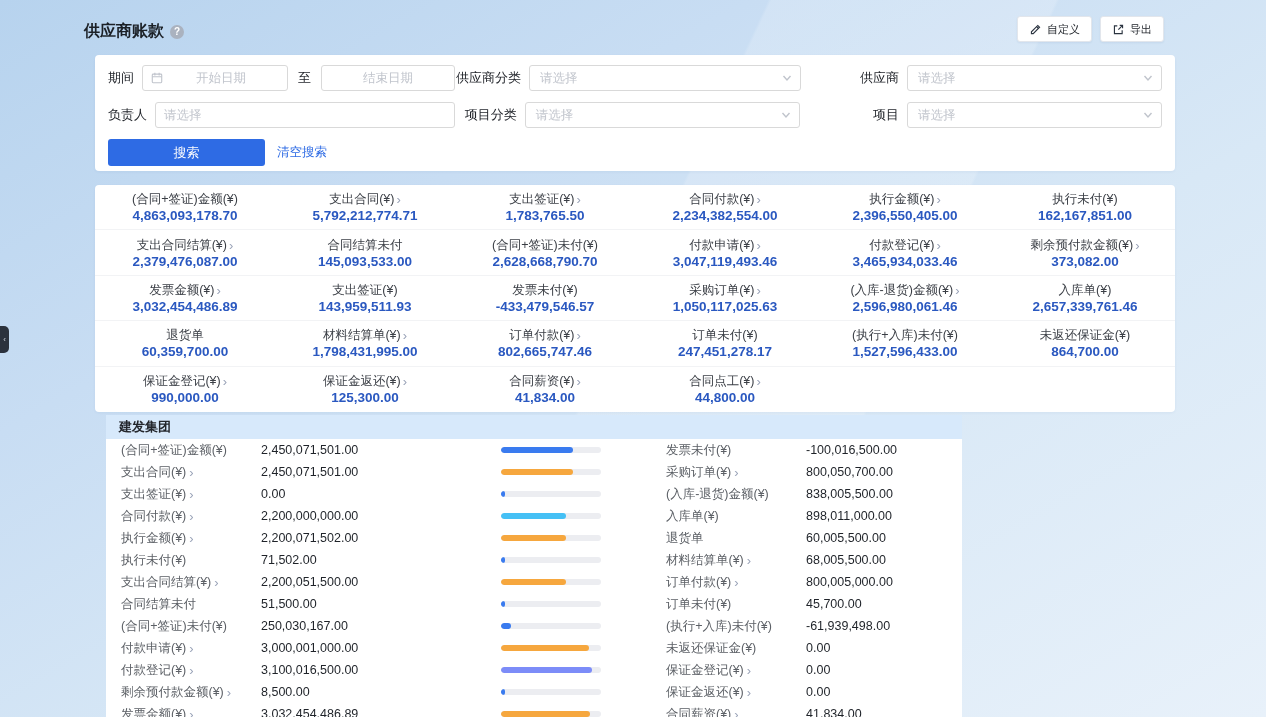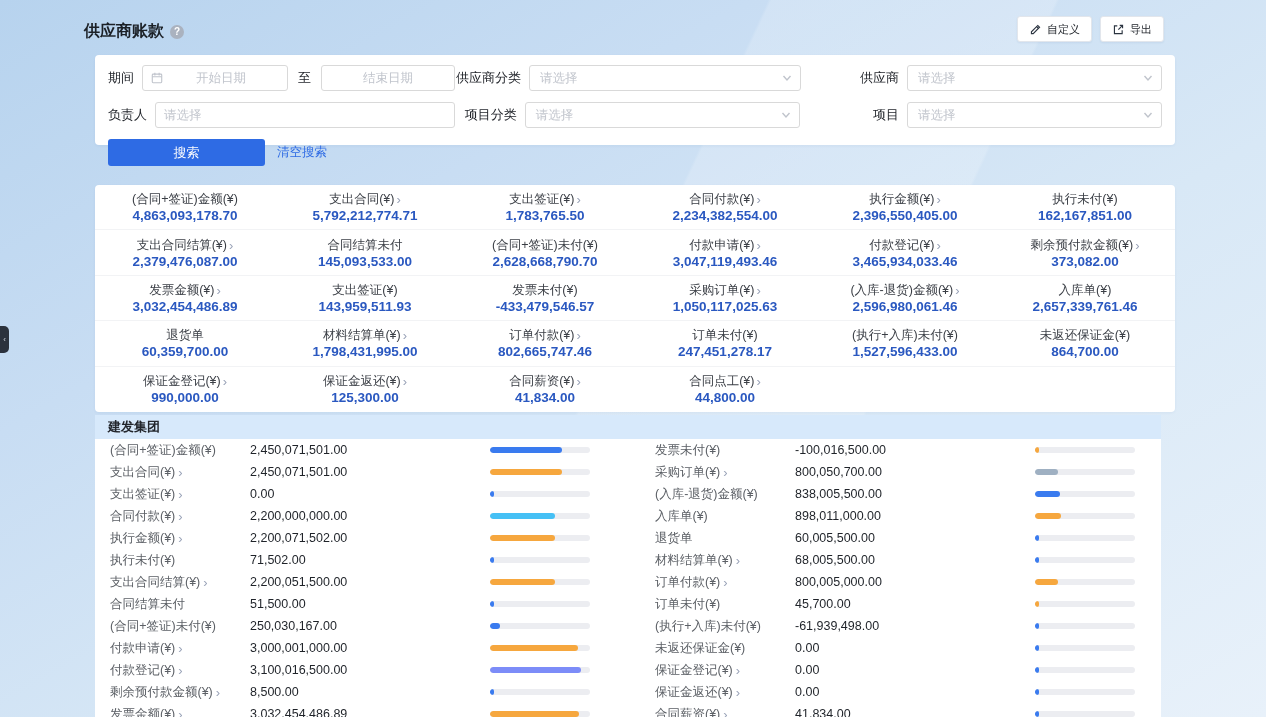--- a/index.html
+++ b/index.html
@@ -16,21 +16,21 @@
   }
   
   .header-bar{position:absolute;left:84px;top:16px;width:1080px;display:flex;align-items:flex-end;justify-content:space-between}
   .title-wrap{display:flex;align-items:center;gap:6px}
   .page-title{font-size:16px;font-weight:bold;color:#1c2127}
   .help-icon{width:14px;height:14px;border-radius:50%;background:#aab2bf;color:#fff;font-size:10px;line-height:14px;text-align:center;font-weight:bold}
   .hbtns{display:flex;gap:8px}
   .hbtn{display:flex;align-items:center;gap:5px;background:#fff;border:1px solid #e2e6ec;border-radius:3px;height:26px;padding:0 11px;font-size:11px;color:#22262c;cursor:pointer;box-shadow:0 1px 2px rgba(40,80,140,.08)}
   .hbtn svg{width:13px;height:13px;stroke:#2b3440;fill:none;stroke-width:1.4}
   
-  .filter-card{position:absolute;left:95px;top:55px;width:1080px;height:90px;background:#fff;border-radius:4px;padding:10px 13px;box-shadow:0 1px 3px rgba(40,80,140,.06)}
+  .filter-card{position:absolute;left:95px;top:55px;width:1080px;height:116px;background:#fff;border-radius:4px;padding:10px 13px;box-shadow:0 1px 3px rgba(40,80,140,.06)}
   .frow{display:flex;align-items:center;margin-bottom:11px}
   .fg{display:flex;align-items:center}
   .flabel{font-size:13px;color:#23262c;margin-right:8px;white-space:nowrap}
   .g1{width:352px}
   .g2{width:345px}.g2 .flabel{flex:1;text-align:right}
   .g3{width:355px;margin-left:10px}.g3 .flabel{flex:1;text-align:right}
   .inp{height:26px;border:1px solid #d9d9d9;border-radius:3px;display:flex;align-items:center;padding:0 8px;background:#fff}
   .inp svg{width:12px;height:12px;stroke:#c0c4cc;fill:none;stroke-width:1.3;flex:none}
   .inp input{border:none;outline:none;flex:1;min-width:0;font-size:12.5px;color:#444;font-family:inherit;background:transparent}
   .inp input::placeholder{color:#c0c4cc}
@@ -42,21 +42,21 @@
   .search-btn{width:157px;height:27px;background:var(--accent,#2e6be4);color:#fff;font-size:13px;border:none;border-radius:3px;display:flex;align-items:center;justify-content:center;cursor:pointer;font-family:inherit}
   .clear-link{margin-left:12px;font-size:12.5px;color:var(--accent,#2e6be4);cursor:pointer}
   
   .stats-card{position:absolute;left:95px;top:185px;width:1080px;height:227px;background:#fff;border-radius:4px;display:grid;grid-template-columns:repeat(6,1fr);grid-auto-rows:45.4px;overflow:hidden;box-shadow:0 1px 3px rgba(40,80,140,.06)}
   .sum-cell{display:flex;flex-direction:column;align-items:center;justify-content:center;border-bottom:1px solid #f2f3f5}
   .sum-cell:nth-child(n+25){border-bottom:none}
   .sum-label{font-size:12.5px;color:#3a3e45;display:flex;align-items:center;gap:2px;white-space:nowrap}
   .chev{color:#9aa3b8;font-size:13px;font-weight:normal}
   .sum-value{margin-top:0;font-size:13.5px;font-weight:bold;color:var(--valblue,#2a58c0)}
   
-  .group-card{position:absolute;left:95px;top:415px;width:1066px;height:302px;background:#fff;overflow:hidden}
+  .group-card{position:absolute;left:106px;top:415px;width:856px;height:302px;background:#fff;overflow:hidden}
   .group-band{height:24px;background:var(--band,#d7e9fb);display:flex;align-items:center;padding-left:13px;font-size:13px;font-weight:bold;color:#23262c}
   .detail-cols{display:flex}
   .dcol{width:480px}
   .dcol-left{margin-left:15px}
   .dcol-right{margin-left:65px}
   .drow{display:flex;align-items:center;height:22px}
   .dlabel{width:140px;font-size:12.5px;color:#5c6066;display:flex;align-items:center;gap:3px;white-space:nowrap}
   .dvalue{width:240px;font-size:12.5px;font-weight:normal;color:#1f2329}
   .dbar{width:100px;height:6px;border-radius:3px;background:#ecedf1;overflow:hidden}
   .dbar-fill{height:6px;border-radius:3px}

